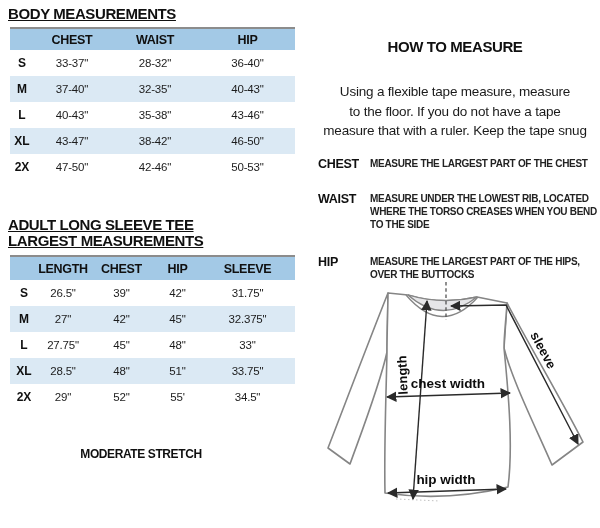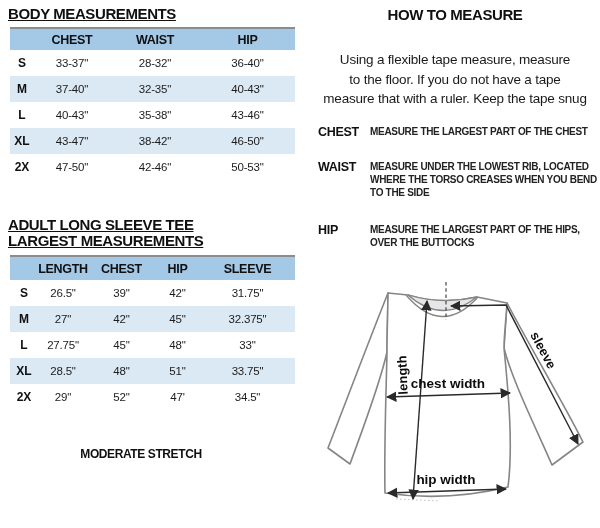--- a/index.html
+++ b/index.html
@@ -23,21 +23,21 @@
   table.meas thead th{
     height:21px;font-size:12.5px;font-weight:bold;letter-spacing:-0.3px;color:#101010;
   }
   table.garment thead th{height:23px;}
   table.meas tbody th{font-size:12px;font-weight:bold;color:#101010;}
   table.meas tbody td{font-size:11.5px;font-weight:normal;letter-spacing:-0.2px;color:#1c1c1c;}
   table.meas tbody tr{height:26px;}
   table.meas tbody tr.stripe{background:#dbe9f4;}
   
   .right-col{left:310px;top:6px;width:290px;}
-  .htm-title{text-align:center;font-size:15px;font-weight:bold;letter-spacing:-0.4px;color:#101010;}
+  .htm-title{text-align:center;font-size:15px;font-weight:bold;letter-spacing:-0.4px;color:#101010;margin-top:32px;}
   .intro{margin-top:27px;text-align:center;font-size:13.5px;line-height:19.5px;color:#1a1a1a;letter-spacing:-0.2px;}
   .defs{margin-top:16px;}
   .def-row{display:flex;align-items:flex-start;}
   .def-row .term{
     width:52px;flex:none;font-size:12.5px;font-weight:bold;letter-spacing:-0.3px;color:#101010;padding-left:8px;
   }
   .def-row .desc{
     width:236px;flex:none;font-size:10px;font-weight:bold;letter-spacing:-0.3px;line-height:13px;color:#222222;
   }
   .mt1{margin-top:0;}
@@ -157,21 +157,21 @@
         <th>XL</th>
         <td>28.5"</td>
         <td>48"</td>
         <td>51"</td>
         <td>33.75"</td>
       </tr>
       <tr>
         <th>2X</th>
         <td>29"</td>
         <td>52"</td>
-        <td>47'</td>
+        <td>55'</td>
         <td>34.5"</td>
       </tr>
     </tbody>
   </table>
 
   <div class="abs stretch">MODERATE STRETCH</div>
 
   <div class="abs right-col">
     <div class="htm-title">HOW TO MEASURE</div>
     <div class="intro">

